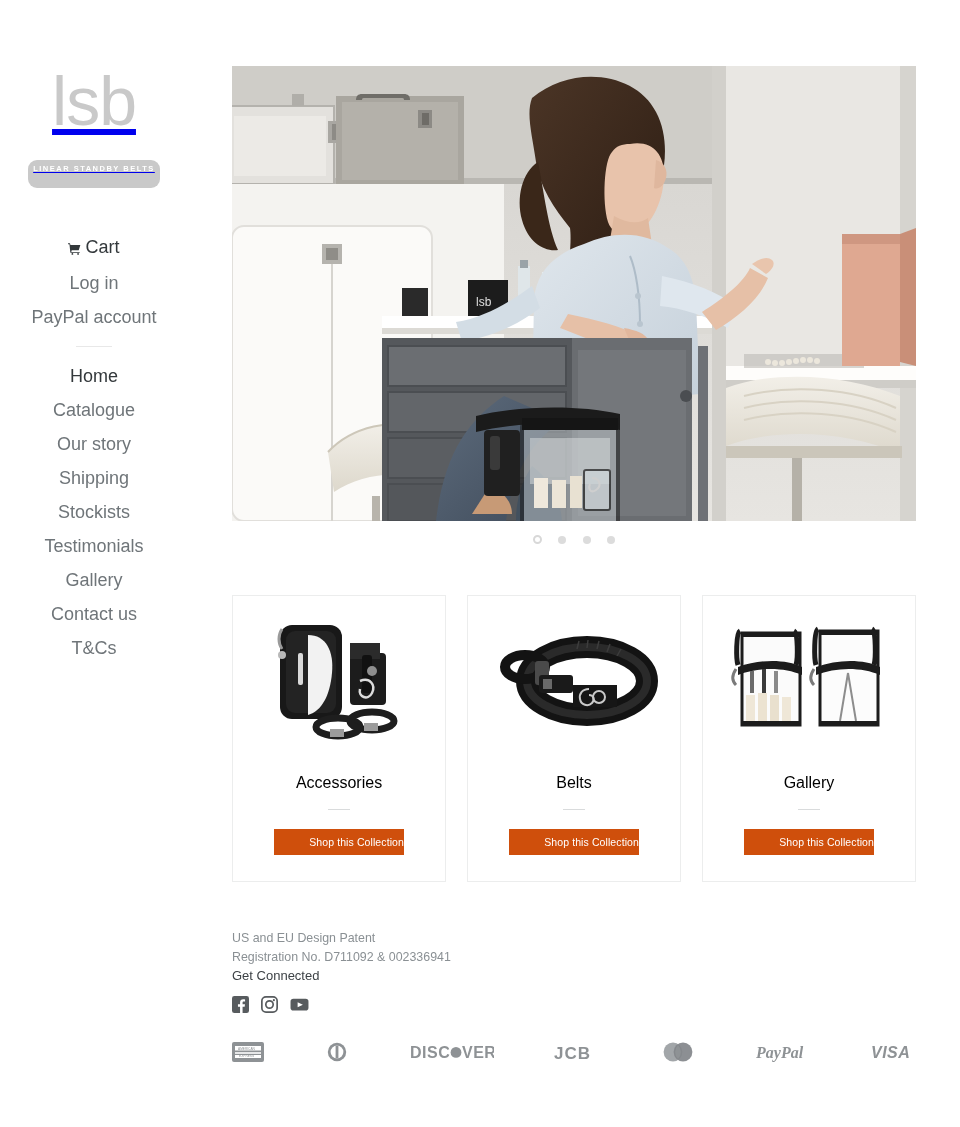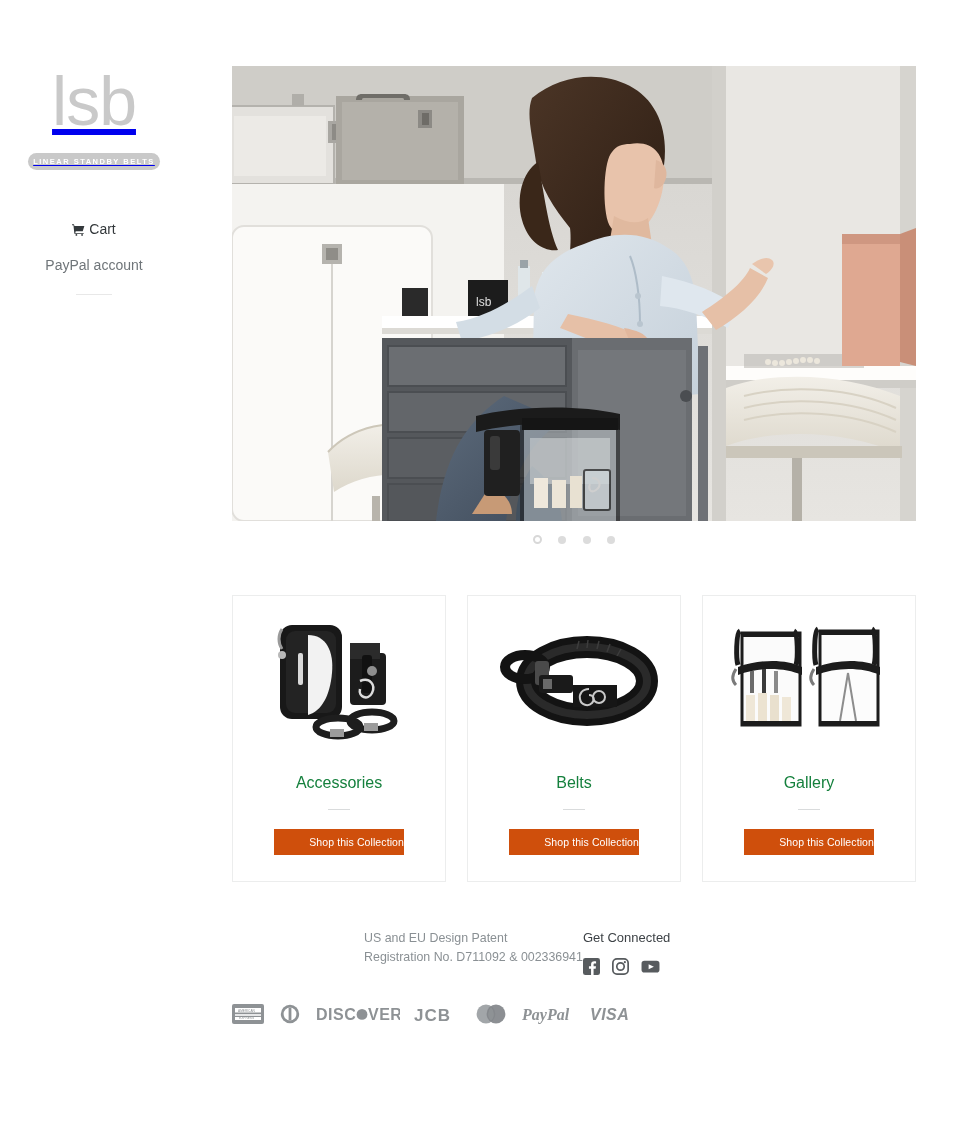--- a/index.html
+++ b/index.html
@@ -22,33 +22,33 @@
     text-align: center;
   }
   .logo-wrap { width: 132px; margin: 0 auto 0 auto; text-align: center; }
   .logo-mark {
     font-family: "Liberation Sans", sans-serif;
     font-size: 68px; line-height: 78px;
     font-weight: 300; color: #c9c9c9;
     letter-spacing: -1px;
   }
   .logo-badge {
-    margin: 13px auto 0 auto;
-    width: 132px; height: 17px;
+    margin: 20px auto 0 auto;
+    width: 132px; height: 28px;
     background: #c9c9c9;
     border-radius: 9px;
     color: #ffffff;
     font-size: 7.5px; line-height: 17px;
     letter-spacing: 1.5px;
     font-weight: 700;
   }
   .nav-top { margin-top: 42px; }
   .nav-link {
     display: block;
-    font-size: 14px;
+    font-size: 18px;
     line-height: 16px;
     color: #6f7579;
     text-decoration: none;
     padding: 9px 4px;
   }
   .nav-link.active { color: #33383b; font-weight: 400; }
   .cart-link { color: #33383b; }
   .cart-ico { display: inline-block; vertical-align: -2px; margin-right: 4px; }
   .nav-divider {
     width: 36px; height: 1px; background: #e8e8e8;
@@ -84,42 +84,42 @@
     width: 214px;
     border: 1px solid #eceded;
     background: #fff;
     text-align: center;
     padding: 13px 13px 26px 13px;
   }
   .card-img { width: 186px; height: 148px; margin: 0 auto; display:block; }
   .card-title {
     margin-top: 16px;
     font-size: 16px; line-height: 20px;
-    font-weight: 400; color: #15803d;
+    font-weight: 400; color: #000000;
   }
   .card-rule { width: 22px; height: 1px; background: #d9dbdc; margin: 16px auto 0 auto; }
   .shop-btn {
     display: block;
     margin: 19px auto 0 auto;
     width: 130px; height: 26px;
     background: #cf4f0c;
     color: #ffffff;
     border: none;
     font-family: "Liberation Sans", sans-serif;
     font-size: 10.5px;
     line-height: 26px;
     letter-spacing: 0.1px;
     cursor: pointer;
     padding: 0;
     text-align: right;
   }
 
   
   .footer { margin: 47px 45px 0 44px; position: relative; }
-  .footer-cols { display: flex; justify-content: center; }
+  .footer-cols { display: flex; justify-content: center; flex-direction: column; }
   .patent {
     font-size: 12.4px; line-height: 19px; color: #8a9094;
   }
   .connect { width: 200px; padding-right: 18px; }
   .connect-title {
     font-size: 13px; line-height: 18px; font-weight: 400; color: #3d4246;
     margin-bottom: 11px;
   }
   .social-row { display: flex; gap: 12px; }
   .social-ico { display: block; }
@@ -141,21 +141,21 @@
   .search-btn {
     width: 38px; height: 26px;
     border: none; border-left: 1px solid #e9eaea;
     background: transparent; cursor: pointer;
     display: flex; align-items: center; justify-content: center;
     padding: 0;
   }
 
   .pay-row {
     margin-top: 25px; text-align: center;
-    display: flex; justify-content: flex-start; align-items: center; gap: 14px;
+    display: flex; justify-content: space-between; align-items: center; gap: 14px;
   }
 </style>
 </head>
 <body>
 
 <div class="page">
 
   <div class="sidebar">
 
     <a class="logo-wrap" href="#">
@@ -166,25 +166,37 @@
     <div class="nav-top">
       <a class="nav-link cart-link" href="#">
         <span class="cart-ico">
           <svg width="13" height="12" viewBox="0 0 16 14">
             <path d="M0 0h2.4l.6 2.2h12.2l-2 6.4H4.6L4 10.6h10.4v1.1H2.9L1.8 1.1H0z" fill="#33383b"></path>
             <circle cx="5.4" cy="13" r="1.1" fill="#33383b"></circle>
             <circle cx="12.4" cy="13" r="1.1" fill="#33383b"></circle>
           </svg>
         </span><span>Cart</span>
       </a>
+      <a class="nav-link" href="#">Log in</a>
       <a class="nav-link" href="#">PayPal account</a>
     </div>
 
     <div class="nav-divider"></div>
 
+    <nav class="nav-main">
+      <a class="nav-link active" href="#">Home</a>
+      <a class="nav-link" href="#">Catalogue</a>
+      <a class="nav-link" href="#">Our story</a>
+      <a class="nav-link" href="#">Shipping</a>
+      <a class="nav-link" href="#">Stockists</a>
+      <a class="nav-link" href="#">Testimonials</a>
+      <a class="nav-link" href="#">Gallery</a>
+      <a class="nav-link" href="#">Contact us</a>
+      <a class="nav-link" href="#">T&amp;Cs</a>
+    </nav>
   </div>
 
   <div class="main">
 
     <div class="hero-wrap">
       <div class="hero">
         <svg viewBox="0 0 684 455" preserveAspectRatio="xMidYMid slice">
           <defs>
             <linearGradient id="wallG" x1="0" y1="0" x2="0" y2="1">
               <stop offset="0" stop-color="#d4d2ce"></stop>

